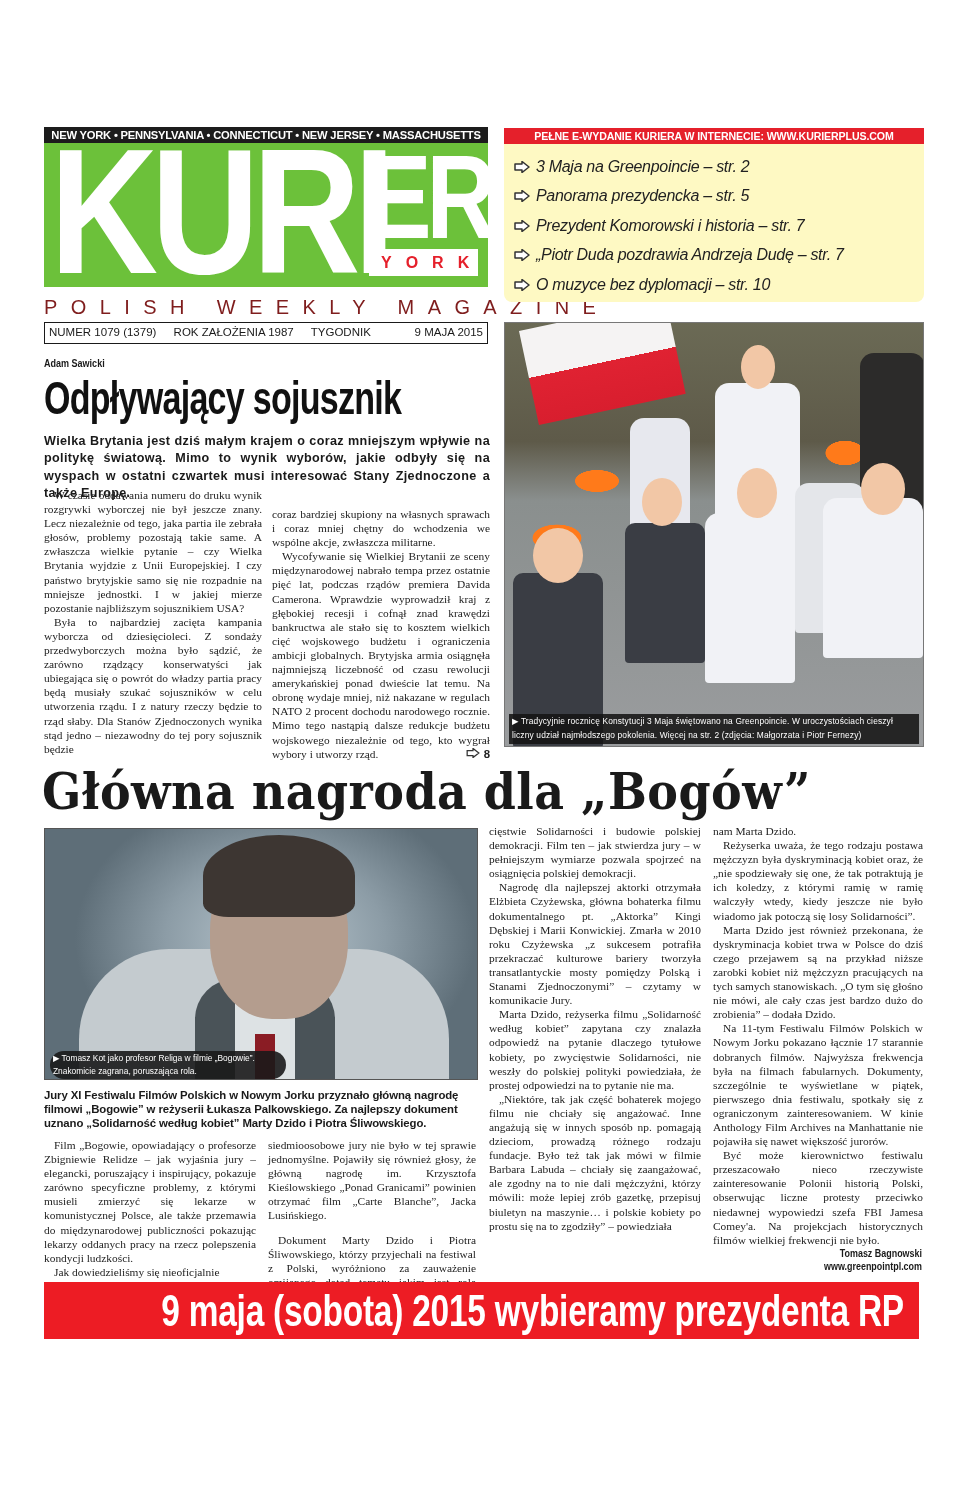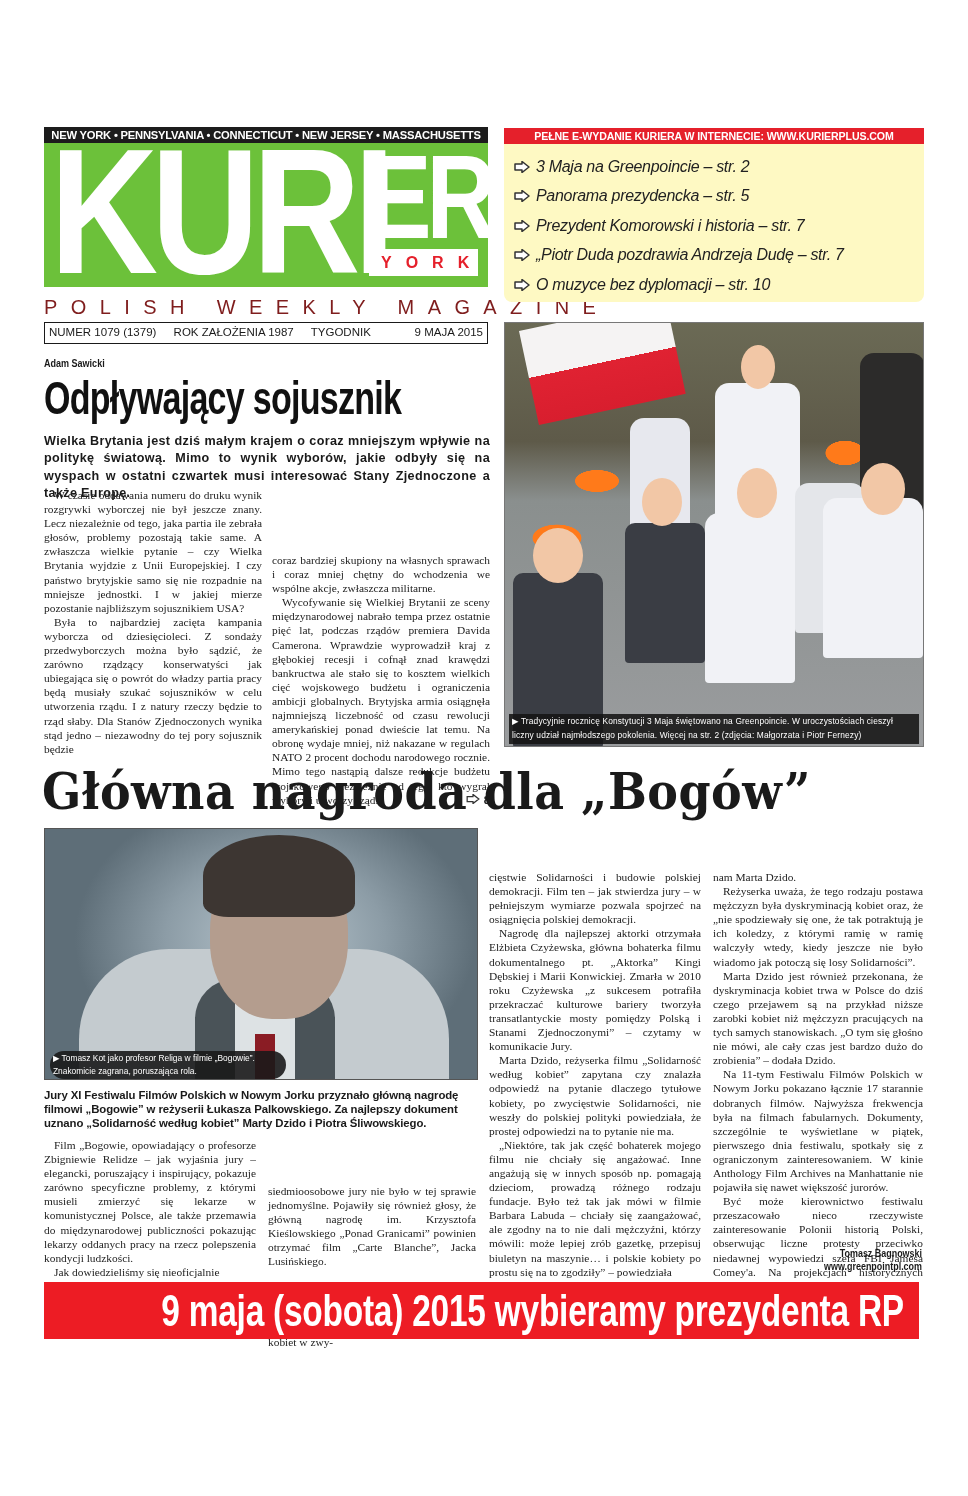--- a/index.html
+++ b/index.html
@@ -82,21 +82,21 @@
   .lead1 {
     position: absolute; left: 44px; top: 433px; width: 446px;
     font-family: "Liberation Sans", sans-serif; font-weight: bold; font-size: 12.6px;
     line-height: 17.4px; text-align: justify; color: #1a1a1a; letter-spacing: 0.35px;
   }
   .col {
     position: absolute; font-family: "Liberation Serif", serif; font-size: 11.4px; line-height: 14.1px;
     text-align: justify; color: #222;
   }
   .col p { text-indent: 10px; }
-  .col p.noindent { text-indent: 0; margin-top: 46px; }
+  .col p.noindent { text-indent: 0; }
   .cont-ref { font-family: "Liberation Sans", sans-serif; font-weight: bold; float: right; }
 
   
   .photo1 {
     position: absolute; left: 504px; top: 322px; width: 420px; height: 425px;
     overflow: hidden; border: 1px solid #777;
     background:
       radial-gradient(ellipse 40px 22px at 52px 215px, #ff7a1a 60%, transparent 62%),
       radial-gradient(ellipse 38px 20px at 152px 145px, #ff7a1a 60%, transparent 62%),
       radial-gradient(ellipse 36px 18px at 92px 158px, #ff7a1a 60%, transparent 62%),

